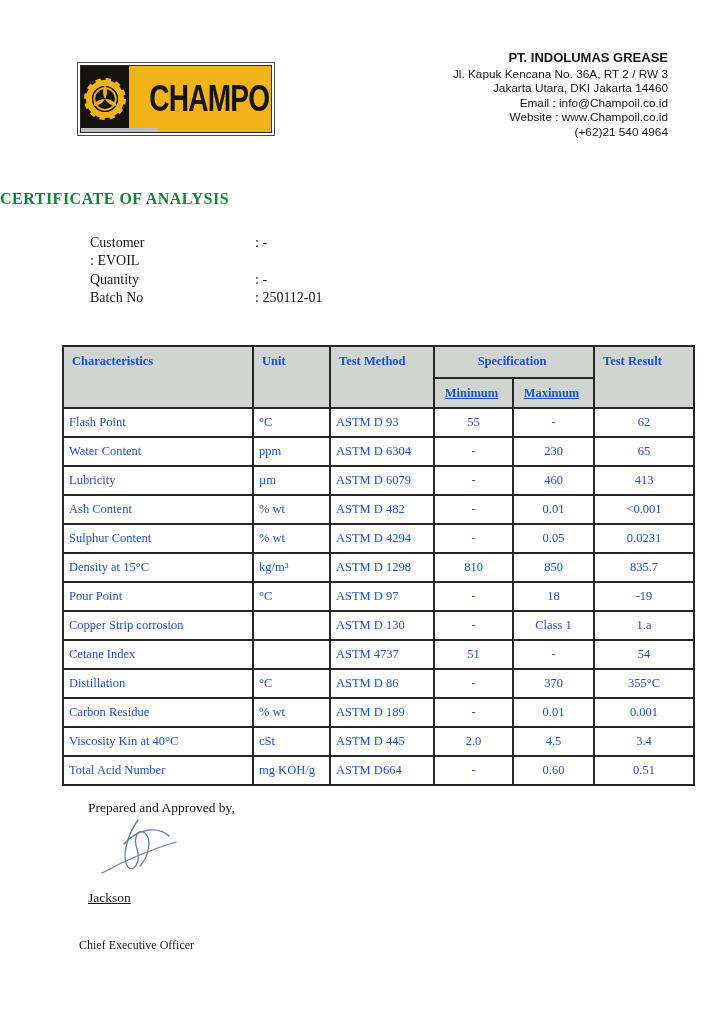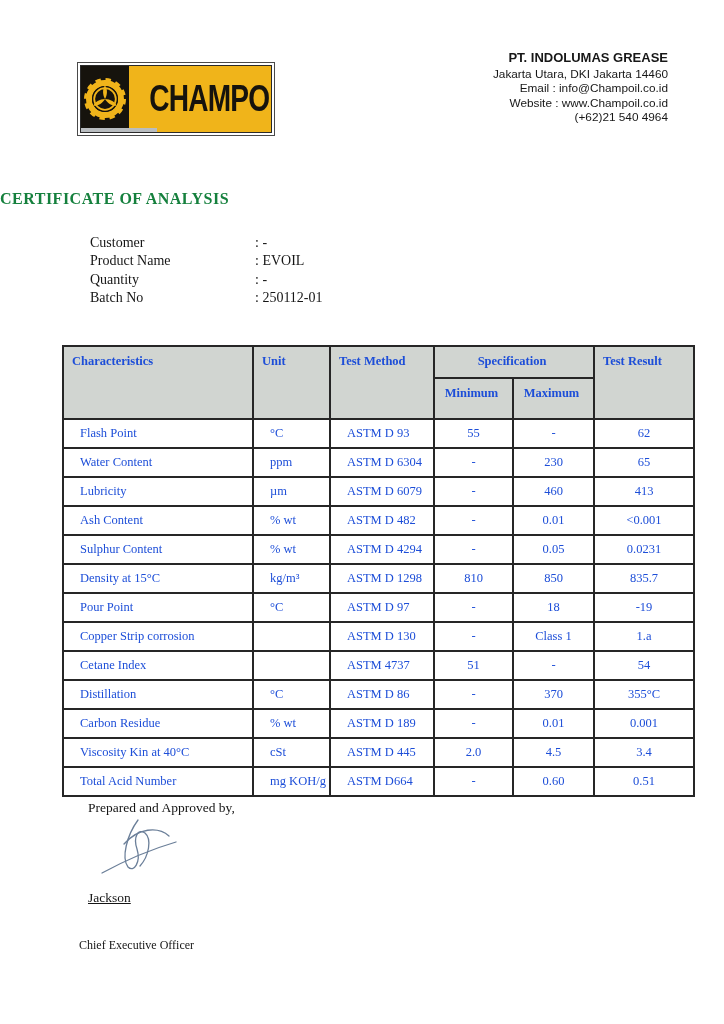--- a/index.html
+++ b/index.html
@@ -62,24 +62,24 @@
   table.coa {
     position:absolute; left:62px; top:345px; width:631px;
     border-collapse:collapse; table-layout:fixed; font-size:12.5px; color:#1d4ed8;
   }
   table.coa th, table.coa td { border:2px solid #262626; }
   table.coa thead th {
     background:var(--header-bg,#d1d5d1); font-weight:700;
     vertical-align:top; padding:7px 4px 0 8px; text-align:left;
   }
   table.coa thead tr.h1 th { height:32px; }
-  table.coa thead tr.h2 th { height:41px; }
+  table.coa thead tr.h2 th { height:30px;text-decoration:underline; }
   table.coa thead th.center { text-align:center; padding-left:0; }
   table.coa tbody td { height:29px; text-align:center; vertical-align:middle; }
-  table.coa tbody td.left { text-align:left; padding-left:16px; }
+  table.coa tbody td.left { text-align:left; padding-left:5px; }
 
   
   .sig-label { position:absolute; left:88px; top:800px; font-size:13.5px; }
   .sig-scribble { position:absolute; left:96px; top:815px; }
   .sig-name { position:absolute; left:88px; top:890px; font-size:13.5px; text-decoration:underline; }
   .sig-title { position:absolute; left:79px; top:906px; font-size:12px;margin-top:32px; }
   .ink { stroke:var(--ink,#6b7f99); fill:none; stroke-width:1.3; stroke-linecap:round; }
 </style>
 </head>
 <body>
@@ -103,35 +103,35 @@
       </div>
       <div class="logo-yellow">
         <span class="brand-text">CHAMPOIL</span>
       </div>
       <div class="logo-edge"></div>
     </div>
   </div>
 
   <div class="company">
     <div class="company-name">PT. INDOLUMAS GREASE</div>
+    <div>Jl. Kapuk Kencana No. 36A, RT 2 / RW 3</div>
     <div>Jakarta Utara, DKI Jakarta 14460</div>
     <div>Email : info@Champoil.co.id</div>
     <div>Website : www.Champoil.co.id</div>
     <div>(+62)21 540 4964</div>
   </div>
 
   <div class="doc-title">CERTIFICATE OF ANALYSIS</div>
 
   <div class="info">
     <div class="info-row">
       <span class="info-label">Customer</span>
       <span class="info-value">: -</span>
     </div>
     <div class="info-row">
-      <span class="info-label">Product Name</span>
       <span class="info-value">: EVOIL</span>
     </div>
     <div class="info-row">
       <span class="info-label">Quantity</span>
       <span class="info-value">: -</span>
     </div>
     <div class="info-row">
       <span class="info-label">Batch No</span>
       <span class="info-value">: 250112-01</span>
     </div>

